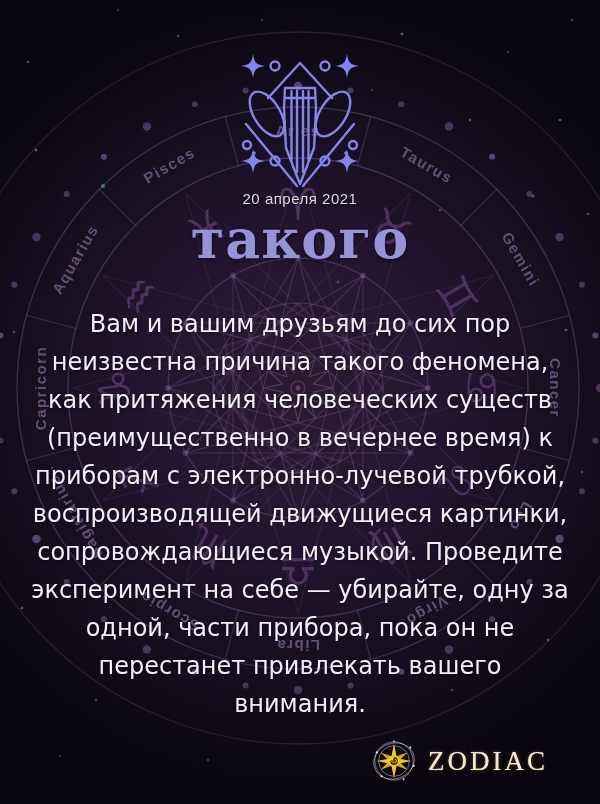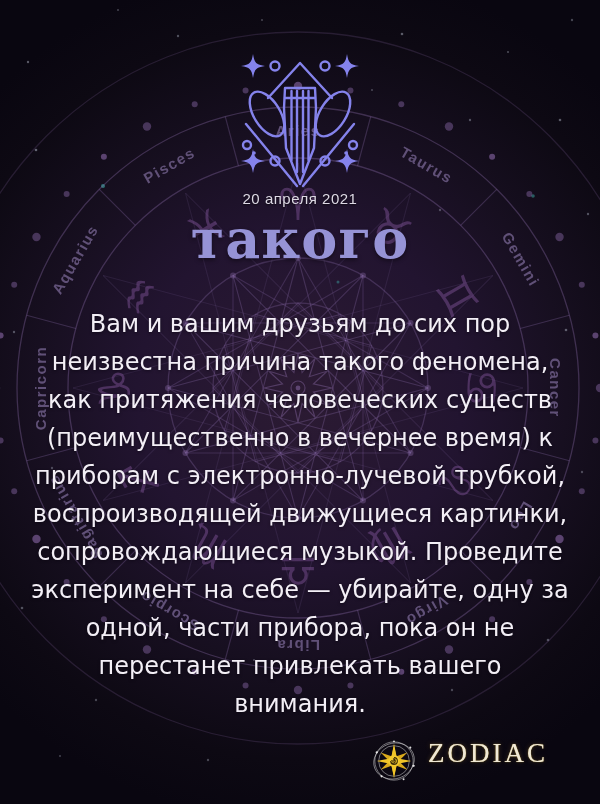--- a/index.html
+++ b/index.html
@@ -49,21 +49,21 @@
     width: 540px;
     font-size: 24px;
     line-height: 38px;
     font-weight: 500;
     color: #f3eff6;
     text-shadow: 0 1px 3px rgba(10,5,15,.55);
   }
   .brand {
     position: absolute;
     right: 52px; bottom: 20px;
-    display: flex; align-items: flex-start; gap: 11px;
+    display: flex; align-items: center; gap: 11px;
   }
   .brand-logo-svg { width: 46px; height: 46px; display: block; }
   .brand-name {
     font-family: "Liberation Serif", serif;
     font-size: 27px;
     letter-spacing: 3px;
     color: #efe8d6;
     text-shadow: 0 0 1px #c9a94e, 0 0 5px rgba(190,150,60,.35), 0 1px 2px rgba(0,0,0,.6);
   }
 </style>

